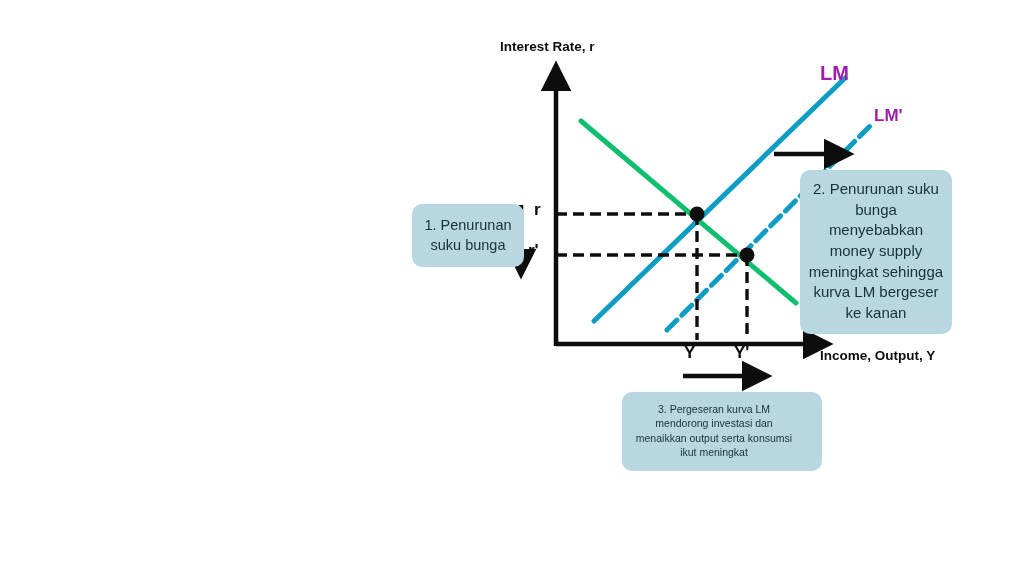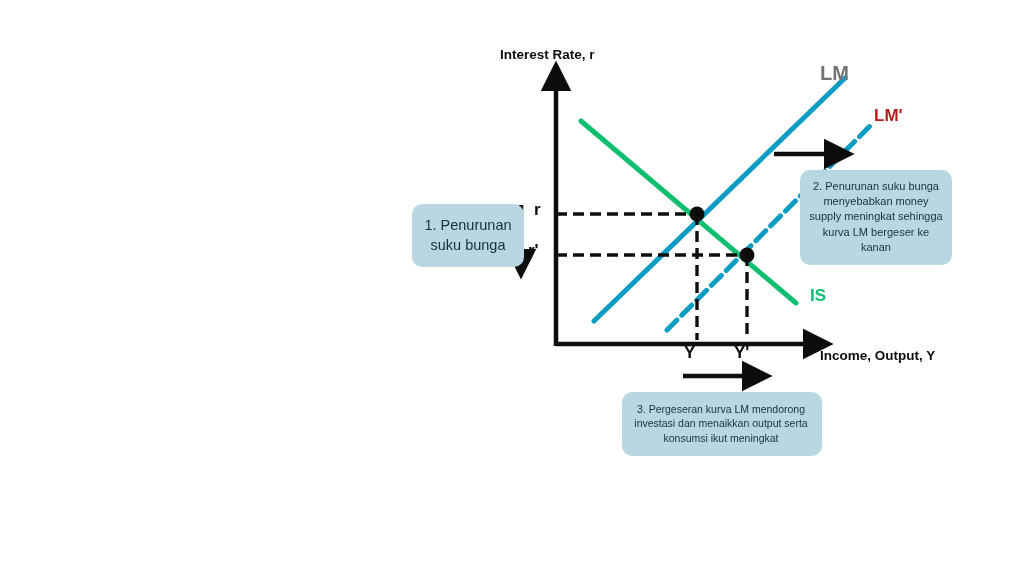--- a/index.html
+++ b/index.html
@@ -36,56 +36,56 @@
     top: 204px;
     width: 112px;
     padding: 11px 8px 12px 8px;
     font-size: 14.5px;
   }
   .ann-box-2 {
     left: 800px;
     top: 170px;
     width: 152px;
     padding: 9px 8px 10px 8px;
-    font-size: 11px;
+    font-size: 15px;
   }
   .ann-box-3 {
     left: 622px;
     top: 392px;
     width: 200px;
-    padding: 10px 11px 11px 9px;
+    padding: 10px 25px 11px 9px;
     font-size: 10.5px;
   }
   .axis-title {
     position: absolute;
     color: #0d0d0d;
     font-weight: 700;
     font-size: 13.5px;
     white-space: nowrap;
   }
-  .axis-title-y { left: 500px; top: 47px; text-align: right; }
+  .axis-title-y { left: 500px; top: 39px; text-align: right; }
   .axis-title-x { left: 820px; top: 348px; text-align: center; }
   .tick-label {
     position: absolute;
     color: #0d0d0d;
     font-weight: 700;
     font-size: 17px;
     white-space: nowrap;
   }
   .lbl-r  { left: 534px; top: 200px; }
   .lbl-rp { left: 528px; top: 241px; }
   .lbl-Y  { left: 684px; top: 343px; }
   .lbl-Yp { left: 734px; top: 343px; }
   .curve-label {
     position: absolute;
     font-weight: 800;
     white-space: nowrap;
   }
-  .lbl-lm  { left: 820px; top: 62px;  font-size: 20px; color: #737373; }
-  .lbl-lmp { left: 874px; top: 106px; font-size: 17px; color: #b91c1c; }
+  .lbl-lm  { left: 820px; top: 62px;  font-size: 20px; color: #a21caf; }
+  .lbl-lmp { left: 874px; top: 106px; font-size: 17px; color: #a21caf; }
   .lbl-is  { left: 810px; top: 286px; font-size: 17px; color: #0fbf6f; text-align: right; }
 </style>
 </head>
 <body>
 
 <div id="stage">
 
   <svg class="diagram" viewBox="0 0 1024 576">
     <defs>
       <marker id="arrow-blk" markerWidth="9" markerHeight="9" refX="2" refY="3.4" orient="auto">

